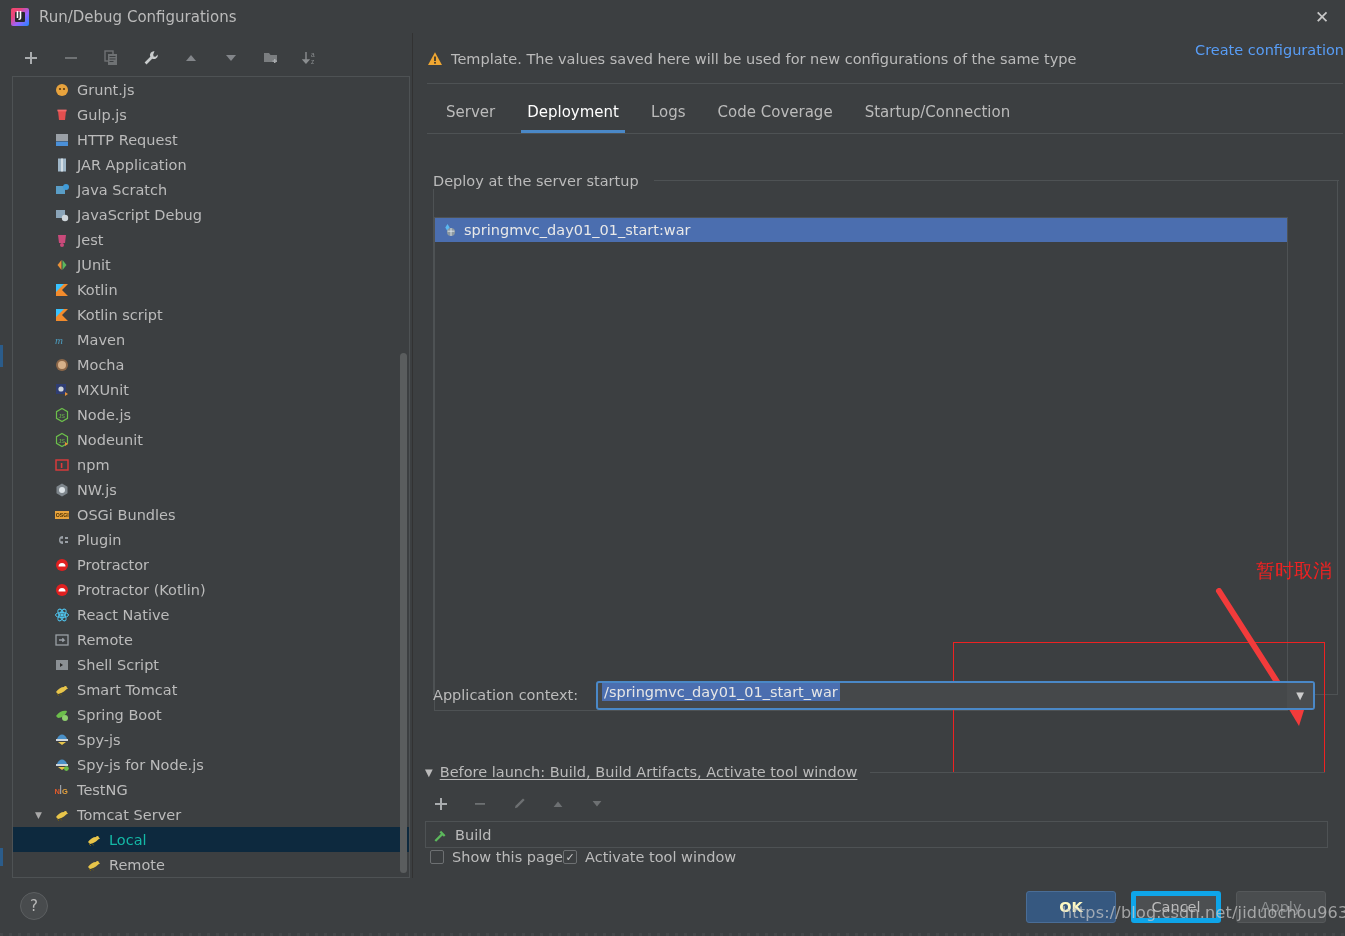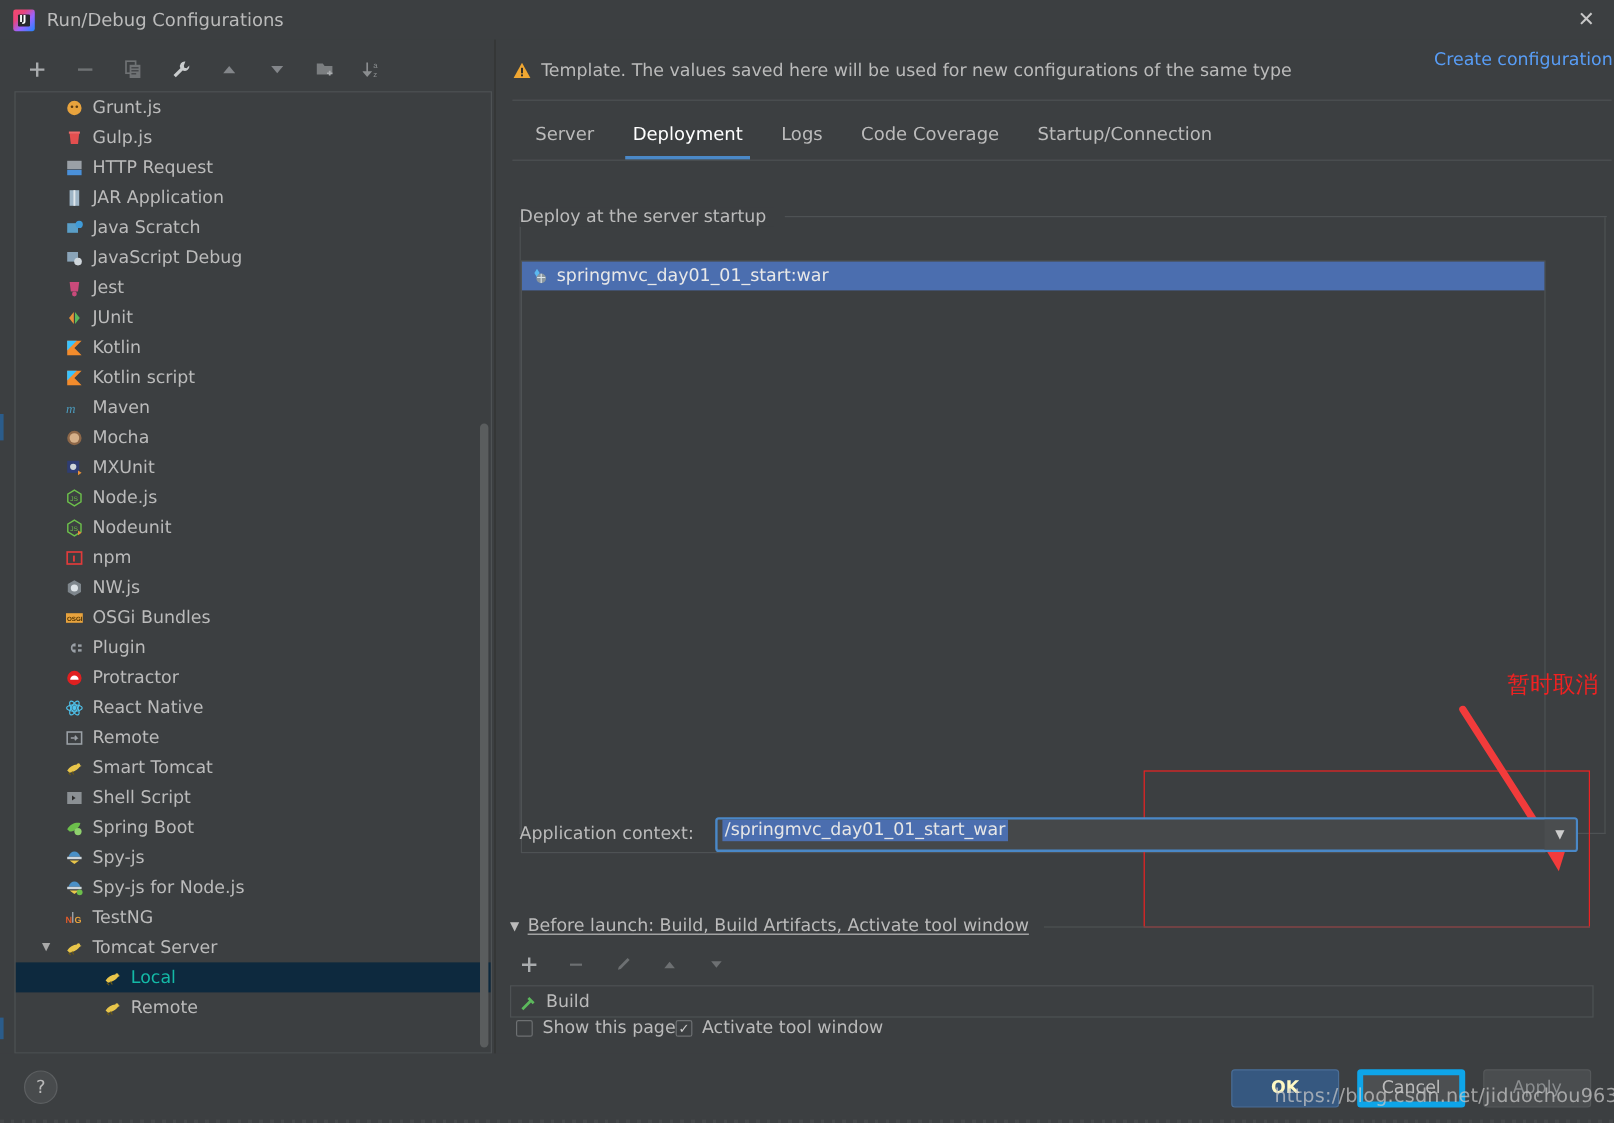--- a/index.html
+++ b/index.html
@@ -440,55 +440,64 @@
             <svg viewBox="0 0 16 16" width="16" height="16">
               <circle cx="8" cy="8" r="6" fill="#e02020"></circle>
               <path d="M4.5 9.5a3.5 3.5 0 0 1 7 0z" fill="#ffffff"></path>
             </svg>
           </span>
           <span>Protractor</span>
         </div>
         <div class="tree-row">
           <span class="ic">
             <svg viewBox="0 0 16 16" width="16" height="16">
+              <circle cx="8" cy="8" r="6" fill="#e02020"></circle>
+              <path d="M4.5 9.5a3.5 3.5 0 0 1 7 0z" fill="#ffffff"></path>
+            </svg>
+          </span>
+          <span>Protractor (Kotlin)</span>
+        </div>
+        <div class="tree-row">
+          <span class="ic">
+            <svg viewBox="0 0 16 16" width="16" height="16">
               <circle cx="8" cy="8" r="1.8" fill="#4fc3ec"></circle>
               <ellipse cx="8" cy="8" rx="6.5" ry="2.6" fill="none" stroke="#4fc3ec" stroke-width="1"></ellipse>
               <ellipse cx="8" cy="8" rx="6.5" ry="2.6" fill="none" stroke="#4fc3ec" stroke-width="1" transform="rotate(60 8 8)"></ellipse>
               <ellipse cx="8" cy="8" rx="6.5" ry="2.6" fill="none" stroke="#4fc3ec" stroke-width="1" transform="rotate(-60 8 8)"></ellipse>
             </svg>
           </span>
           <span>React Native</span>
         </div>
         <div class="tree-row">
           <span class="ic">
             <svg viewBox="0 0 16 16" width="16" height="16">
               <rect x="2" y="3" width="12" height="10" fill="none" stroke="#9aa0a6" stroke-width="1.3"></rect>
               <path d="M5 8h5l-1.6-1.8M10 8l-1.6 1.8" fill="none" stroke="#9aa0a6" stroke-width="1.3"></path>
             </svg>
           </span>
           <span>Remote</span>
         </div>
         <div class="tree-row">
           <span class="ic">
             <svg viewBox="0 0 16 16" width="16" height="16">
+              <rect x="2" y="3" width="12" height="10" fill="#8b9094"></rect>
+              <path d="M6 6l3 2-3 2z" fill="#2b2b2b"></path>
+            </svg>
+          </span>
+          <span>Shell Script</span>
+        </div>
+        <div class="tree-row">
+          <span class="ic">
+            <svg viewBox="0 0 16 16" width="16" height="16">
               <path d="M2 10c2-3 5-5 8-5 2 0 3 .6 4 1.4-1 .3-2 1-2.6 1.8C9.8 9.8 7 11.5 4 12z" fill="#e8c54a"></path>
               <circle cx="11.4" cy="5.4" r="1.4" fill="#e8c54a"></circle>
               <path d="M3 12l2 2M6 11l1.6 2.4" stroke="#6b5a16" stroke-width="1"></path>
             </svg>
           </span>
           <span>Smart Tomcat</span>
-        </div>
-        <div class="tree-row">
-          <span class="ic">
-            <svg viewBox="0 0 16 16" width="16" height="16">
-              <rect x="2" y="3" width="12" height="10" fill="#8b9094"></rect>
-              <path d="M6 6l3 2-3 2z" fill="#2b2b2b"></path>
-            </svg>
-          </span>
-          <span>Shell Script</span>
         </div>
         <div class="tree-row">
           <span class="ic">
             <svg viewBox="0 0 16 16" width="16" height="16">
               <path d="M2 9c3-5 8-6 11-5-1 4-5 7-9 7z" fill="#6cbf4b"></path>
               <circle cx="11" cy="11" r="3" fill="#8fd06e"></circle>
             </svg>
           </span>
           <span>Spring Boot</span>
         </div>

